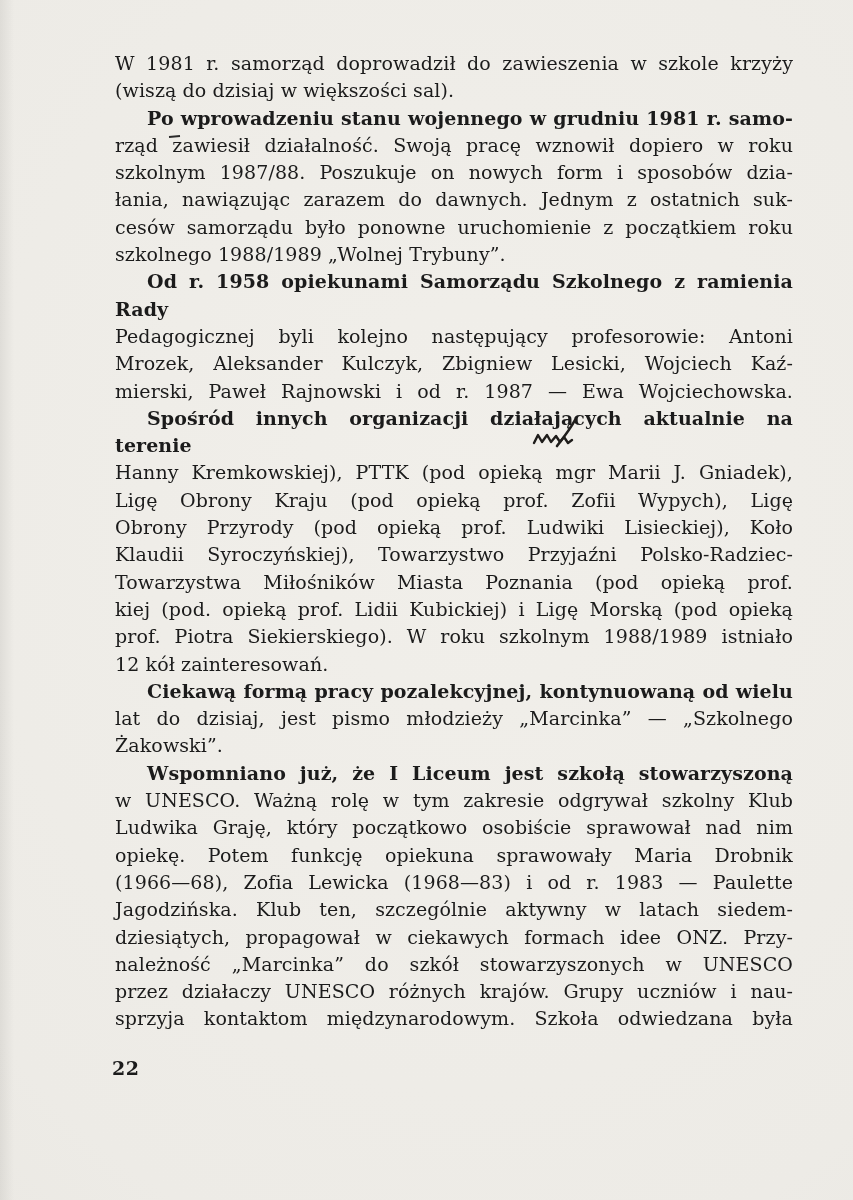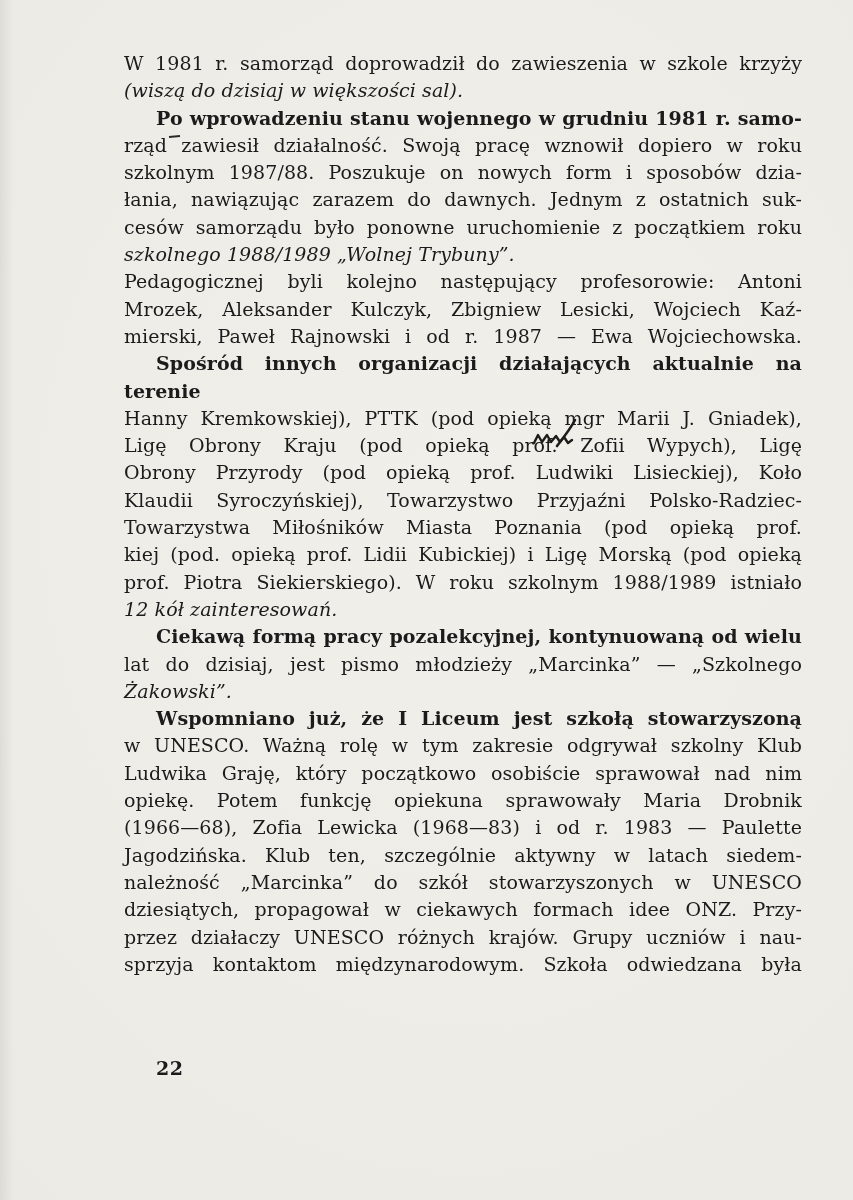--- a/index.html
+++ b/index.html
@@ -22,47 +22,45 @@
   }
   
   .scan-edge {
     position: absolute;
     left: 0; top: 0; bottom: 0;
     width: 14px;
     background: linear-gradient(to right, rgba(90,88,84,0.10), rgba(90,88,84,0));
   }
   .text-block {
     position: absolute;
-    left: 124px;
+    left: 115px;
     top: 50px;
     width: 678px;
     font-size: 19px;
     line-height: 27.3px;
     letter-spacing: 0.1px;
   }
   .line {
     text-align: justify;
     text-align-last: justify;
   }
   .line.para-end {
     text-align-last: left;
-    font-style: italic;
   }
   .line.indent {
     text-indent: 32px;
     font-weight: bold;
   }
   .page-number {
     position: absolute;
     left: 112px;
     top: 1057px;
     font-size: 19px;
     font-weight: 700;
     letter-spacing: 0.5px;
-    margin-left: 44px;
   }
   .annotation-svg {
     position: absolute;
     left: 0; top: 0;
     width: 853px;
     height: 1200px;
     pointer-events: none;
   }
 </style>
 </head>
@@ -74,20 +72,21 @@
 
   <div class="text-block">
       <div class="line">W 1981 r. samorząd doprowadził do zawieszenia w szkole krzyży</div>
       <div class="line para-end">(wiszą do dzisiaj w większości sal).</div>
       <div class="line indent">Po wprowadzeniu stanu wojennego w grudniu 1981 r. samo-</div>
       <div class="line">rząd zawiesił działalność. Swoją pracę wznowił dopiero w roku</div>
       <div class="line">szkolnym 1987/88. Poszukuje on nowych form i sposobów dzia-</div>
       <div class="line">łania, nawiązując zarazem do dawnych. Jednym z ostatnich suk-</div>
       <div class="line">cesów samorządu było ponowne uruchomienie z początkiem roku</div>
       <div class="line para-end">szkolnego 1988/1989 „Wolnej Trybuny”.</div>
+      <div class="line indent">Od r. 1958 opiekunami Samorządu Szkolnego z ramienia Rady</div>
       <div class="line">Pedagogicznej byli kolejno następujący profesorowie: Antoni</div>
       <div class="line">Mrozek, Aleksander Kulczyk, Zbigniew Lesicki, Wojciech Kaź-</div>
       <div class="line">mierski, Paweł Rajnowski i od r. 1987 — Ewa Wojciechowska.</div>
       <div class="line indent">Spośród innych organizacji działających aktualnie na terenie</div>
       <div class="line">Hanny Kremkowskiej), PTTK (pod opieką mgr Marii J. Gniadek),</div>
       <div class="line">Ligę Obrony Kraju (pod opieką prof. Zofii Wypych), Ligę</div>
       <div class="line">Obrony Przyrody (pod opieką prof. Ludwiki Lisieckiej), Koło</div>
       <div class="line">Klaudii Syroczyńskiej), Towarzystwo Przyjaźni Polsko-Radziec-</div>
       <div class="line">Towarzystwa Miłośników Miasta Poznania (pod opieką prof.</div>
       <div class="line">kiej (pod. opieką prof. Lidii Kubickiej) i Ligę Morską (pod opieką</div>
@@ -95,22 +94,22 @@
       <div class="line para-end">12 kół zainteresowań.</div>
       <div class="line indent">Ciekawą formą pracy pozalekcyjnej, kontynuowaną od wielu</div>
       <div class="line">lat do dzisiaj, jest pismo młodzieży „Marcinka” — „Szkolnego</div>
       <div class="line para-end">Żakowski”.</div>
       <div class="line indent">Wspomniano już, że I Liceum jest szkołą stowarzyszoną</div>
       <div class="line">w UNESCO. Ważną rolę w tym zakresie odgrywał szkolny Klub</div>
       <div class="line">Ludwika Graję, który początkowo osobiście sprawował nad nim</div>
       <div class="line">opiekę. Potem funkcję opiekuna sprawowały Maria Drobnik</div>
       <div class="line">(1966—68), Zofia Lewicka (1968—83) i od r. 1983 — Paulette</div>
       <div class="line">Jagodzińska. Klub ten, szczególnie aktywny w latach siedem-</div>
+      <div class="line">dziesiątych, propagował w ciekawych formach idee ONZ. Przy-</div>
       <div class="line">należność „Marcinka” do szkół stowarzyszonych w UNESCO</div>
-      <div class="line">dziesiątych, propagował w ciekawych formach idee ONZ. Przy-</div>
       <div class="line">przez działaczy UNESCO różnych krajów. Grupy uczniów i nau-</div>
       <div class="line">sprzyja kontaktom międzynarodowym. Szkoła odwiedzana była</div>
     </div>
 
   <svg class="annotation-svg" viewBox="0 0 853 1200" xmlns="http://www.w3.org/2000/svg" aria-hidden="true">
     <path d="M 575 420 C 571 428, 564 437, 557 446" fill="none" stroke="#1f1d1b" stroke-width="2.6" stroke-linecap="round"></path>
     <path d="M 534 443 L 538 435 L 542 442 L 547 435 L 551 442 L 556 436 L 560 442 L 564 437 L 568 443 L 572 440" fill="none" stroke="#1f1d1b" stroke-width="2.4" stroke-linecap="round" stroke-linejoin="round"></path>
 
     <path d="M 169 137 L 180 136" fill="none" stroke="#2a2a2a" stroke-width="2"></path>
   </svg>

